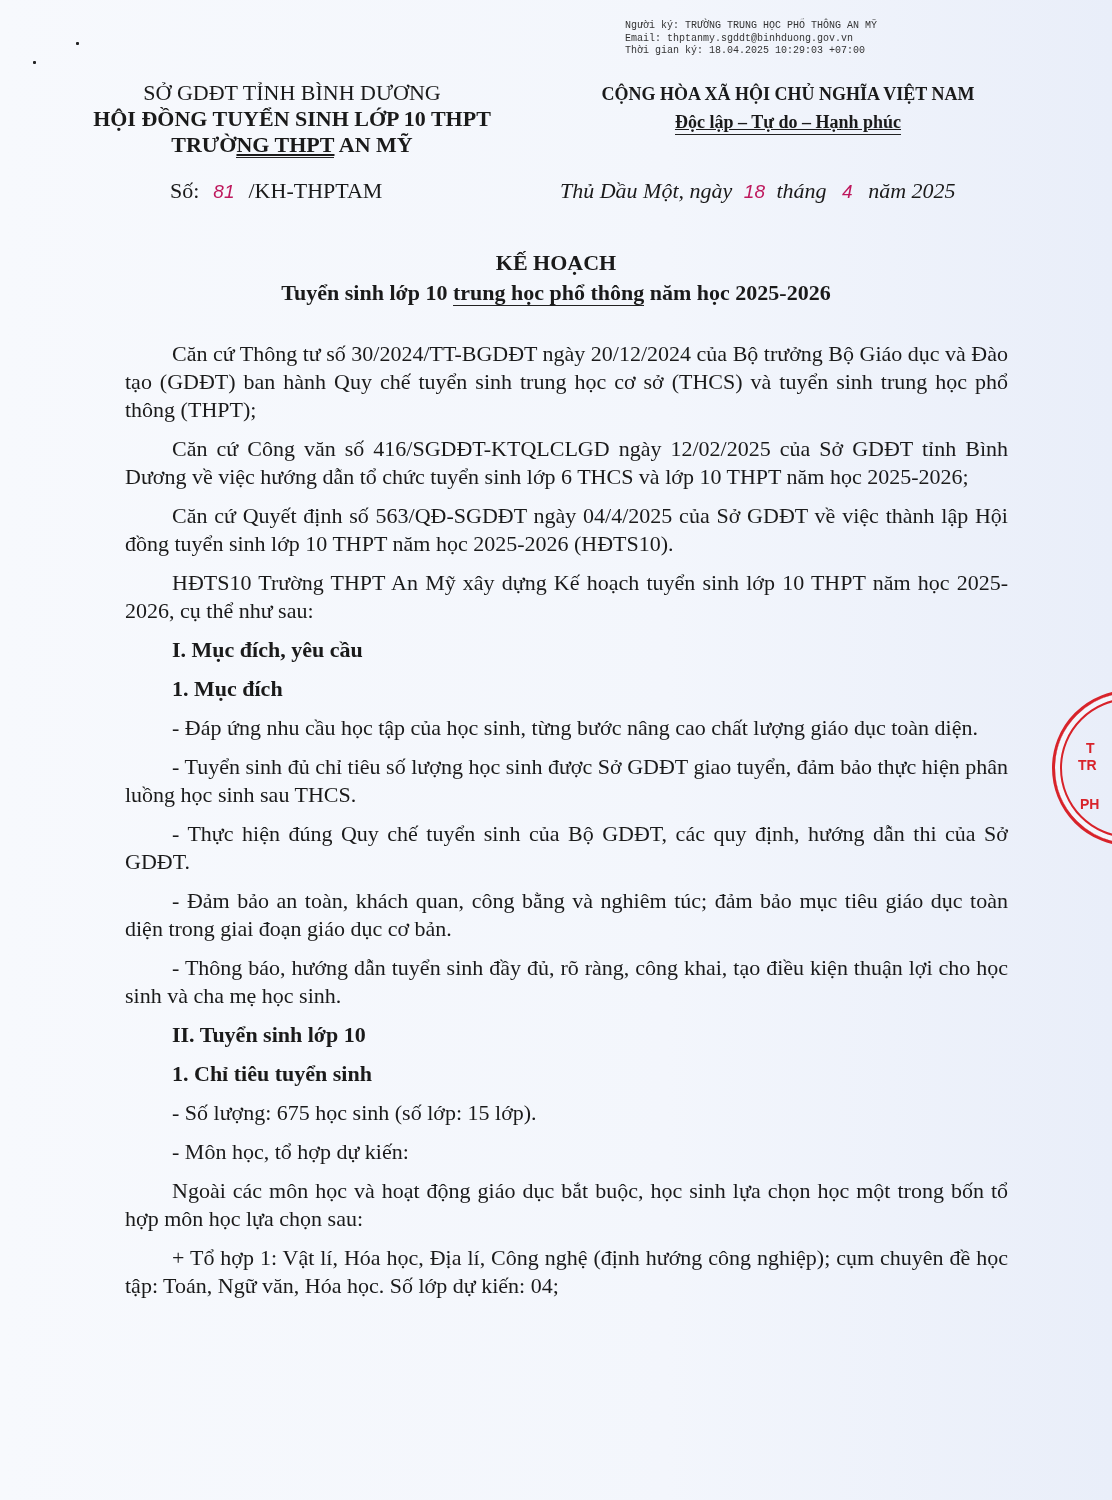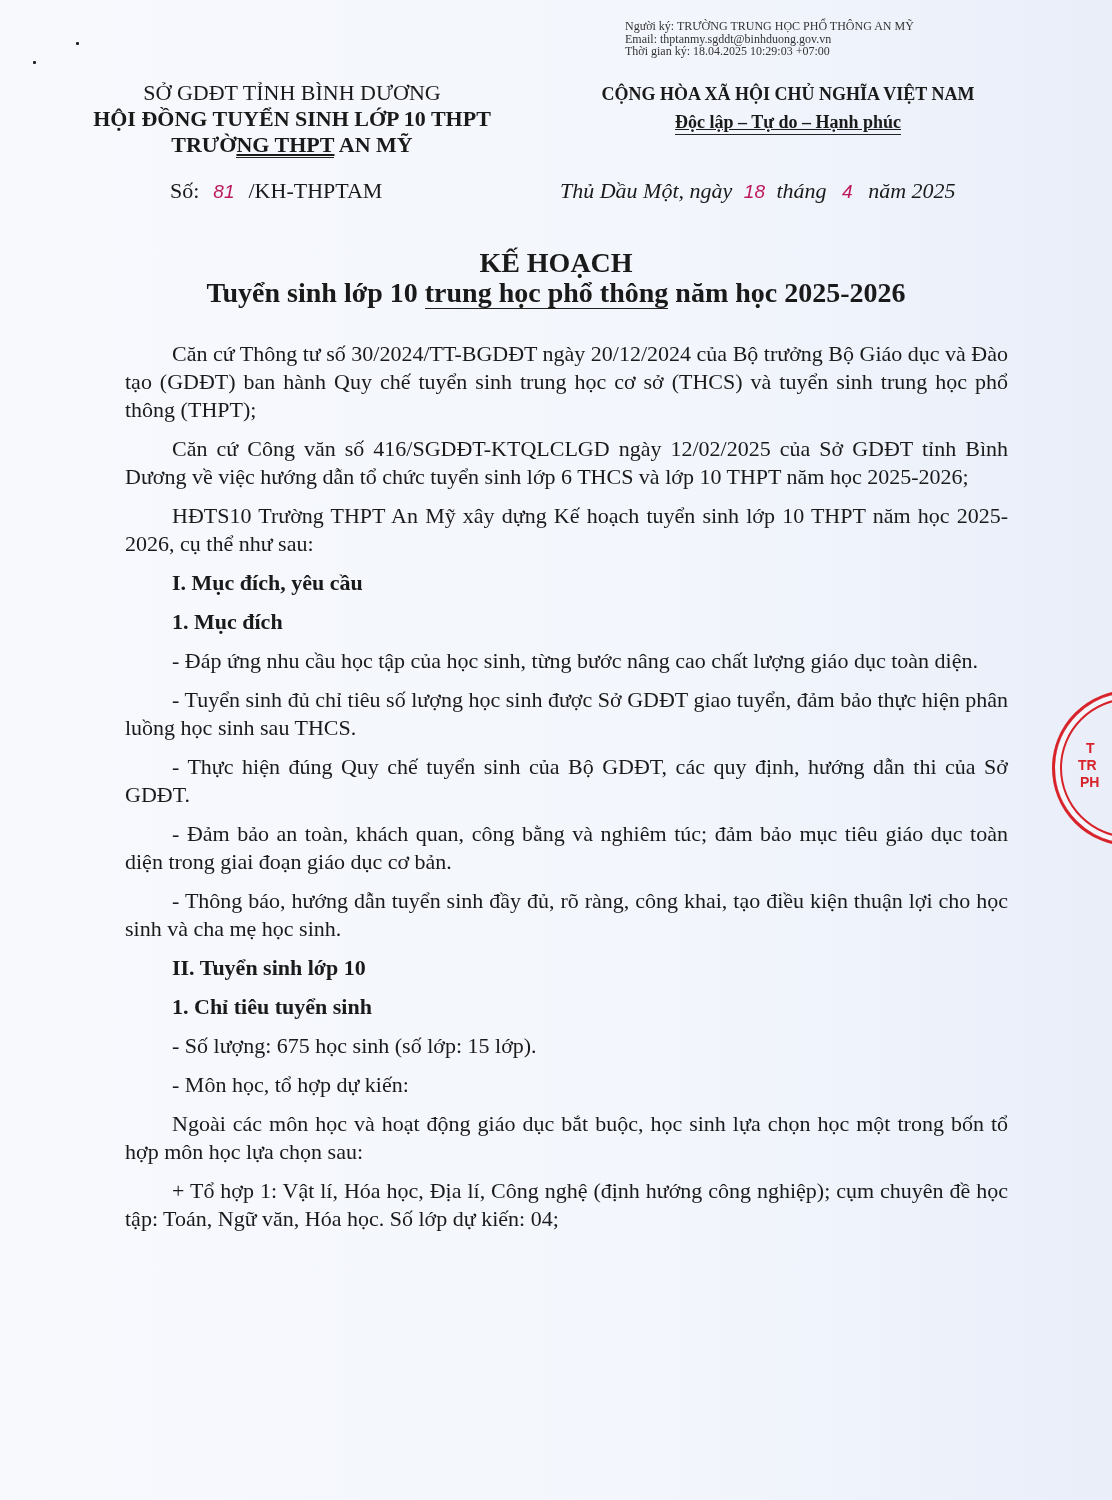--- a/index.html
+++ b/index.html
@@ -4,22 +4,22 @@
   <style>
     html, body { margin: 0; padding: 0; }
     body {
       width: 1112px; height: 1500px; overflow: hidden; position: relative;
       background: linear-gradient(90deg, #f7f9fd 0%, #f3f6fc 60%, #e9eef9 100%);
       font-family: "Liberation Serif", "DejaVu Serif", serif;
       color: #1a1a1a;
     }
     .sig-block {
       position: absolute; left: 625px; top: 20px;
-      font-family: Liberation Serif, serif;
-      font-size: 12px; line-height: 12.5px; color: #333;
+      font-family: Liberation Mono, monospace;
+      font-size: 10px; line-height: 12.5px; color: #333;
     }
     .scan-mark { position: absolute; width: 3px; height: 3px; background: #222; border-radius: 1px; }
     .hdr-left {
       position: absolute; left: 62px; top: 80px; width: 460px; text-align: center;
       font-size: 22px; line-height: 26px;
     }
     .hdr-left .b { font-weight: bold; }
     .hdr-right {
       position: absolute; left: 528px; top: 80px; width: 520px; text-align: center;
       font-size: 18px; line-height: 28px; font-weight: bold;
@@ -30,21 +30,21 @@
     }
     .handwritten {
       font-family: Liberation Sans, sans-serif; color: #be185d; font-style: italic;
       font-size: 19px; margin: 0 14px;
     }
     .date-line {
       position: absolute; left: 560px; top: 178px; font-size: 22px; font-style: italic;
     }
     .title {
       position: absolute; left: 0; top: 248px; width: 1112px; text-align: center;
-      font-weight: bold; font-size: 28px; line-height: 30px;
+      font-weight: bold; font-size: 22px; line-height: 30px;
     }
     .title .sub u { text-decoration: none; border-bottom: 1.5px solid #222; }
     .body {
       position: absolute; left: 125px; top: 340px; width: 883px;
       font-size: 22px; line-height: 28px; text-align: justify;
     }
     .p { text-indent: 47px; margin: 0 0 11px 0; }
     .h { font-weight: bold; text-indent: 47px; margin: 0 0 11px 0; }
     .stamp {
       position: absolute; left: 1052px; top: 690px; width: 150px; height: 150px;
@@ -96,34 +96,35 @@
 <div class="title">
   <div>KẾ HOẠCH</div>
   <div class="sub">
     <span>Tuyển sinh lớp 10 </span><u>trung học phổ thông</u><span> năm học 2025-2026</span>
   </div>
 </div>
 
 <div class="body">
   <div class="p">Căn cứ Thông tư số 30/2024/TT-BGDĐT ngày 20/12/2024 của Bộ trưởng Bộ Giáo dục và Đào tạo (GDĐT) ban hành Quy chế tuyển sinh trung học cơ sở (THCS) và tuyển sinh trung học phổ thông (THPT);</div>
   <div class="p">Căn cứ Công văn số 416/SGDĐT-KTQLCLGD ngày 12/02/2025 của Sở GDĐT tỉnh Bình Dương về việc hướng dẫn tổ chức tuyển sinh lớp 6 THCS và lớp 10 THPT năm học 2025-2026;</div>
+  <div class="p">Căn cứ Quyết định số 563/QĐ-SGDĐT ngày 04/4/2025 của Sở GDĐT về việc thành lập Hội đồng tuyển sinh lớp 10 THPT năm học 2025-2026 (HĐTS10).</div>
   <div class="p">HĐTS10 Trường THPT An Mỹ xây dựng Kế hoạch tuyển sinh lớp 10 THPT năm học 2025-2026, cụ thể như sau:</div>
   <div class="h">I. Mục đích, yêu cầu</div>
   <div class="h">1. Mục đích</div>
   <div class="p">- Đáp ứng nhu cầu học tập của học sinh, từng bước nâng cao chất lượng giáo dục toàn diện.</div>
   <div class="p">- Tuyển sinh đủ chỉ tiêu số lượng học sinh được Sở GDĐT giao tuyển, đảm bảo thực hiện phân luồng học sinh sau THCS.</div>
   <div class="p">- Thực hiện đúng Quy chế tuyển sinh của Bộ GDĐT, các quy định, hướng dẫn thi của Sở GDĐT.</div>
   <div class="p">- Đảm bảo an toàn, khách quan, công bằng và nghiêm túc; đảm bảo mục tiêu giáo dục toàn diện trong giai đoạn giáo dục cơ bản.</div>
   <div class="p">- Thông báo, hướng dẫn tuyển sinh đầy đủ, rõ ràng, công khai, tạo điều kiện thuận lợi cho học sinh và cha mẹ học sinh.</div>
   <div class="h">II. Tuyển sinh lớp 10</div>
   <div class="h">1. Chỉ tiêu tuyển sinh</div>
   <div class="p">- Số lượng: 675 học sinh (số lớp: 15 lớp).</div>
   <div class="p">- Môn học, tổ hợp dự kiến:</div>
   <div class="p">Ngoài các môn học và hoạt động giáo dục bắt buộc, học sinh lựa chọn học một trong bốn tổ hợp môn học lựa chọn sau:</div>
   <div class="p">+ Tổ hợp 1: Vật lí, Hóa học, Địa lí, Công nghệ (định hướng công nghiệp); cụm chuyên đề học tập: Toán, Ngữ văn, Hóa học. Số lớp dự kiến: 04;</div>
 </div>
 
 <div class="stamp"></div>
 <div class="stamp-text">
   <div style="padding-left:14px;">T</div>
   <div style="padding-left:6px;">TR</div>
-  <div style="padding-left:8px;">PH</div>
+  <div style="padding-left:8px;margin-top:22px;">PH</div>
 </div>
 
 </body></html>

